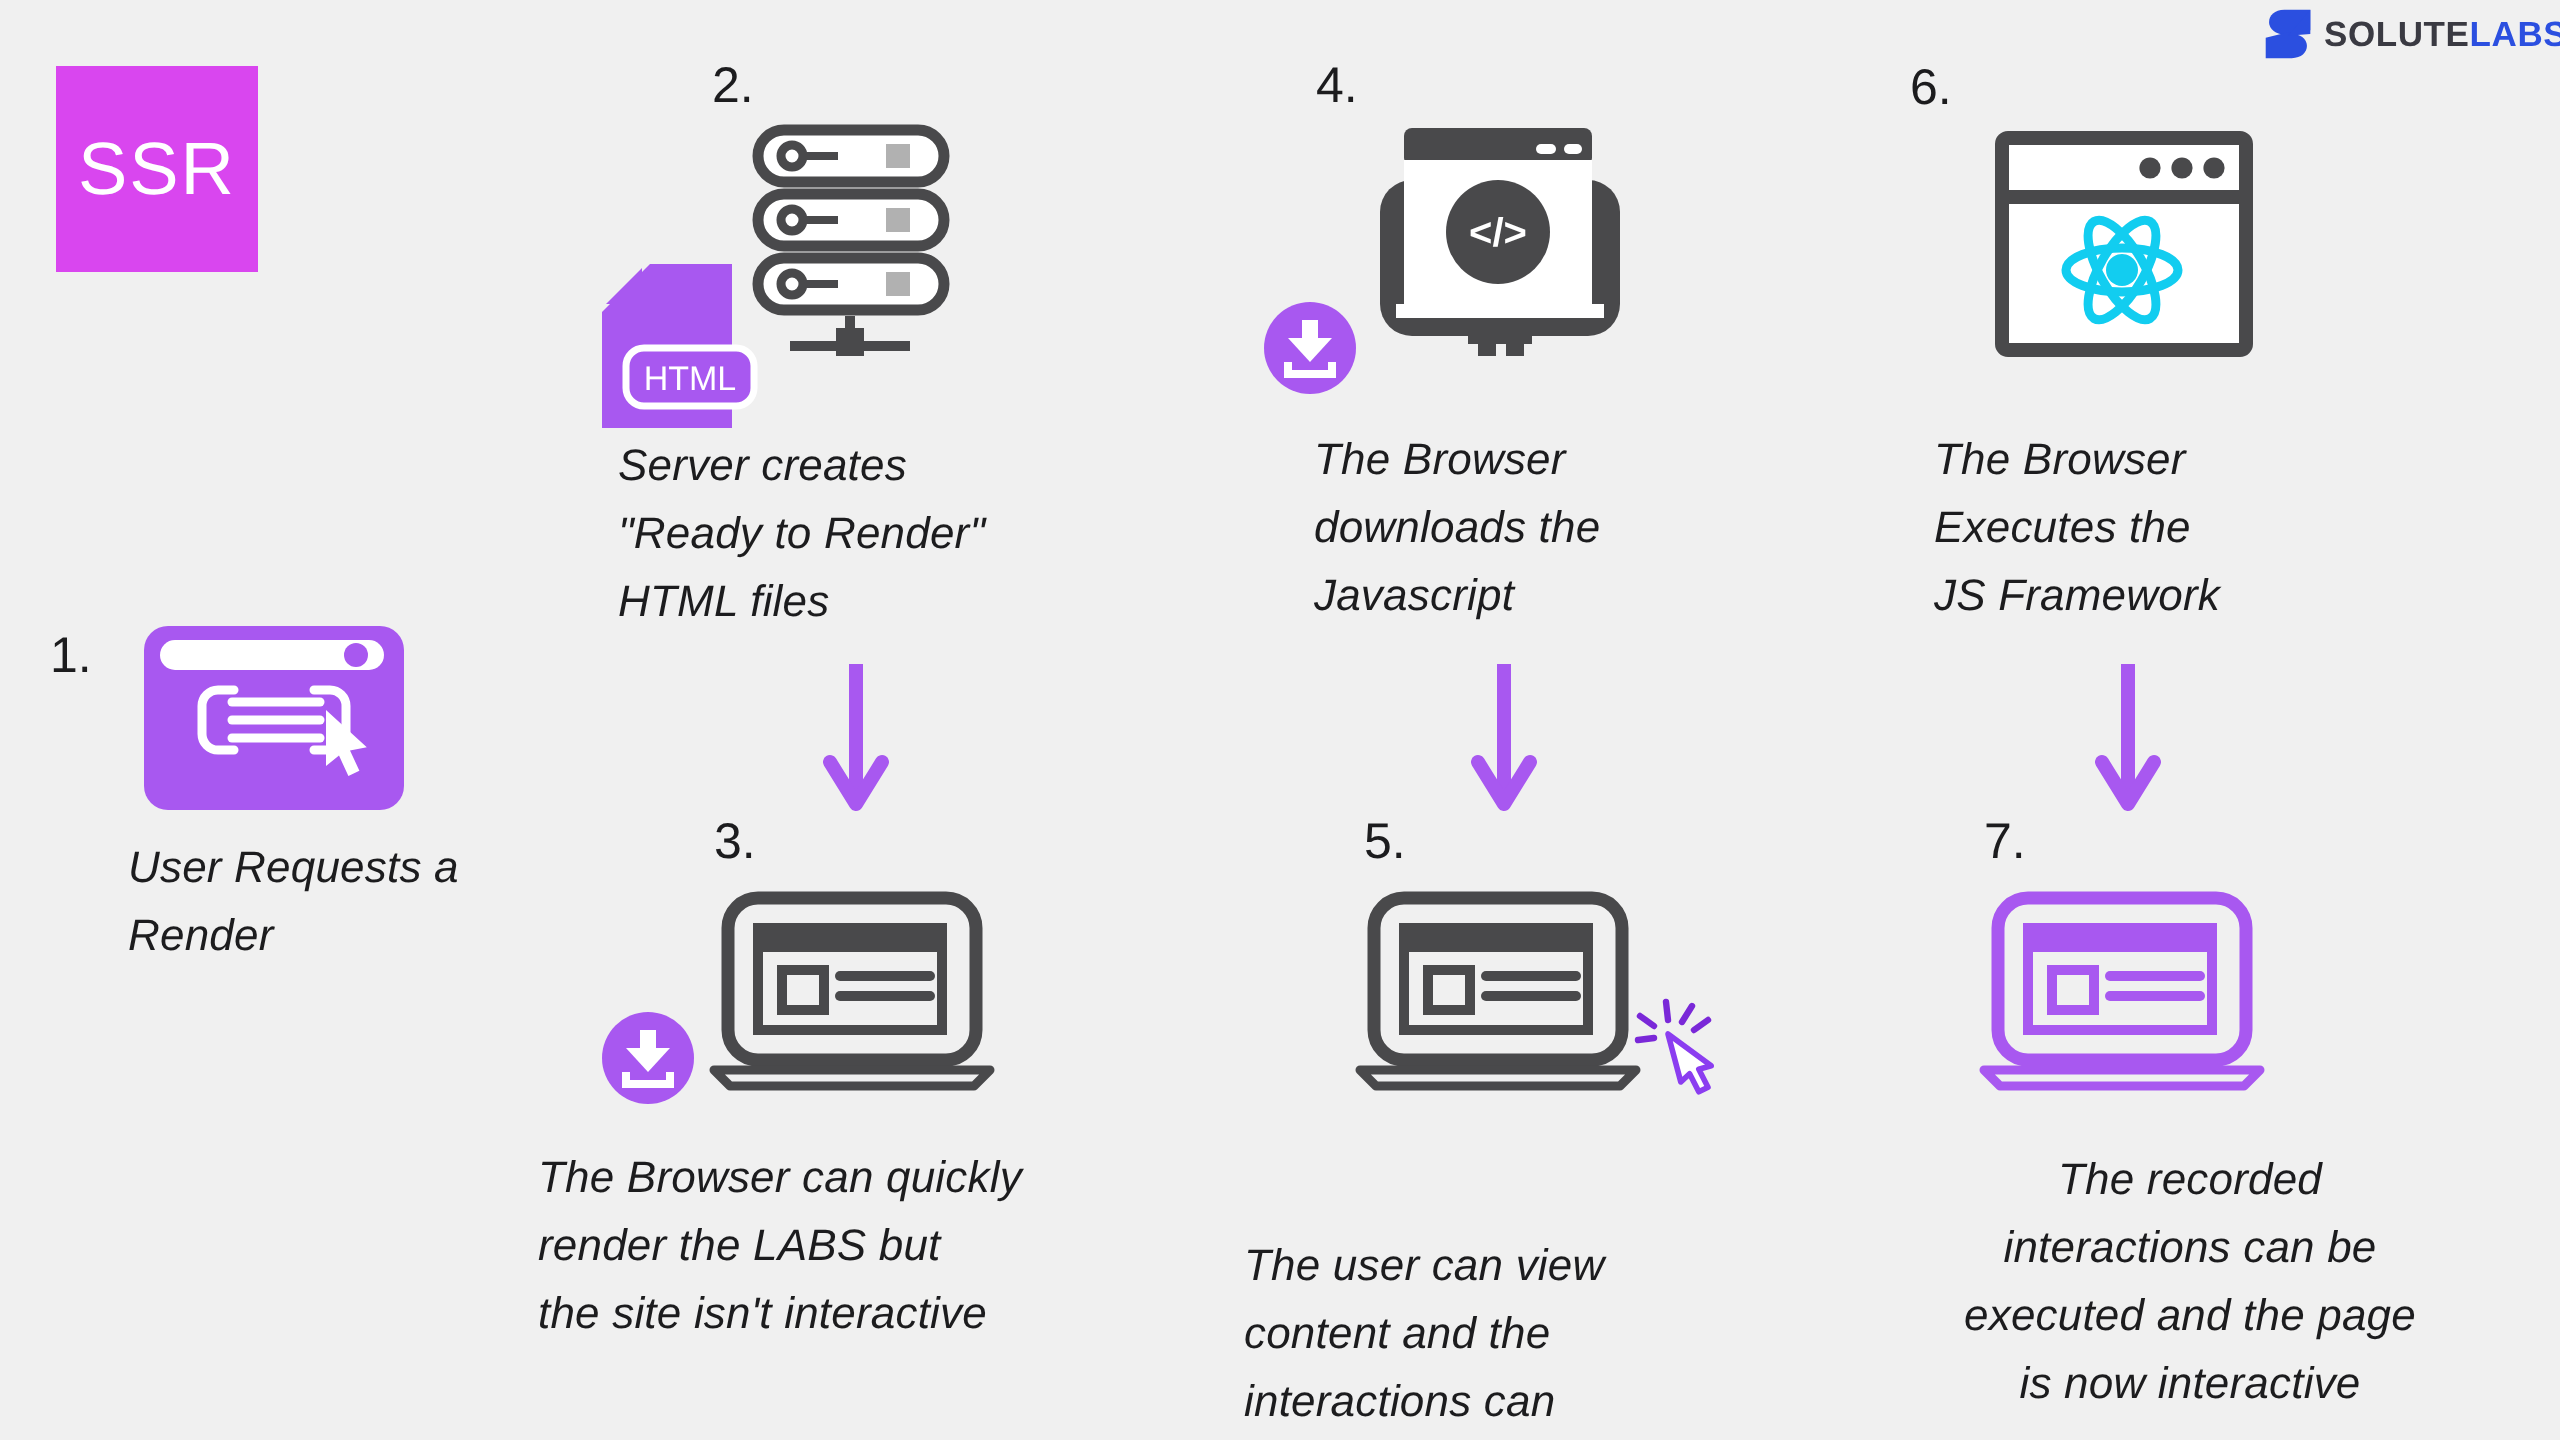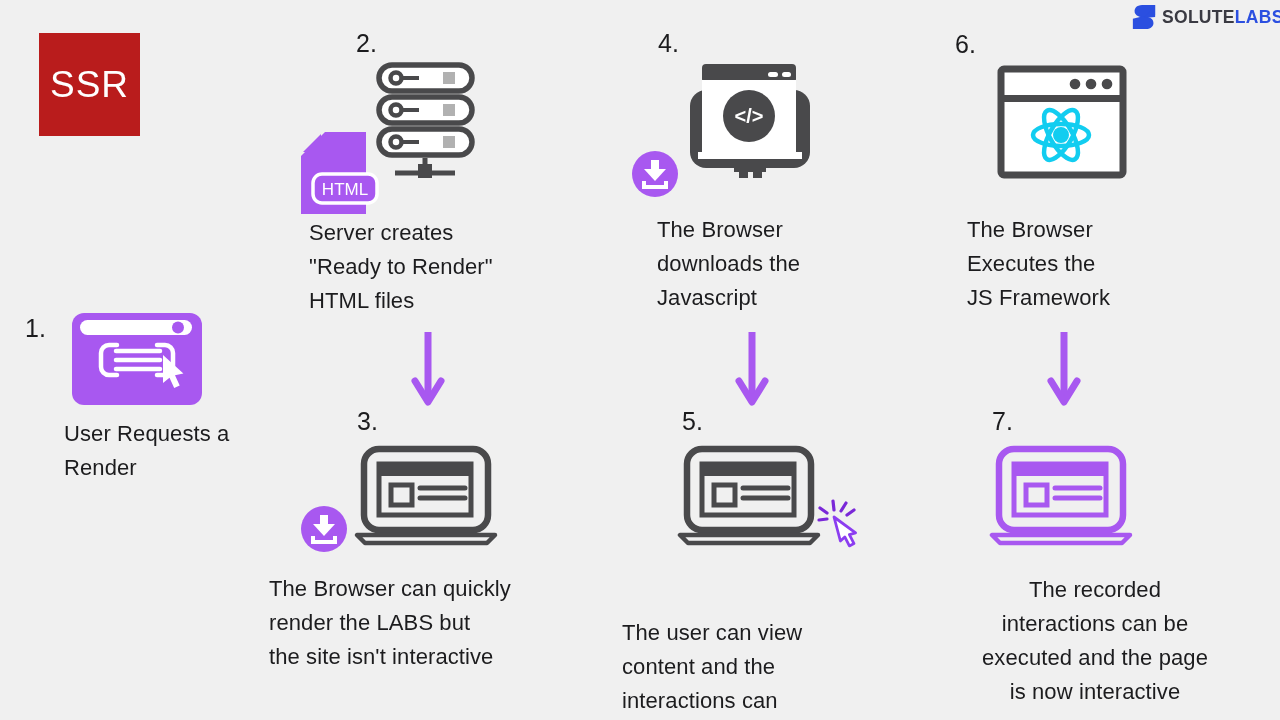--- a/index.html
+++ b/index.html
@@ -5,32 +5,32 @@
   * { margin:0; padding:0; box-sizing:border-box; }
   html,body { width:1280px; height:720px; overflow:hidden; }
   body {
     font-family:"Liberation Sans", sans-serif;
     background:#f0f0f0;
     position:relative;
     color:#1c1c1e;
   }
   .abs { position:absolute; }
   .badge {
-    left:39px; top:33px; width:101px; height:103px;
-    background:#b91c1c; color:#ffffff;
+    left:28px; top:33px; width:101px; height:103px;
+    background:#d946ef; color:#ffffff;
     display:flex; align-items:center; justify-content:center;
     font-size:37px; font-weight:400; letter-spacing:1px;
   }
   .logo { left:1131px; top:4px; display:flex; align-items:center; gap:5px; }
   .logo-text { font-size:17.5px; font-weight:700; letter-spacing:0.3px; color:#3a3a42; }
   .logo-text .blue { color:#2B4FE0; }
   .step-num { font-size:25px; font-weight:400; color:#1c1c1e; }
   .caption {
     font-size:22px; line-height:34px; white-space:pre-line;
-    color:#1c1c1e; letter-spacing:0.1px;
+    color:#1c1c1e; letter-spacing:0.1px;font-style:italic;
   }
   svg { display:block; overflow:visible; }
 </style>
 </head>
 <body>
 
 <div class="abs badge">SSR</div>
 
 <div class="abs logo">
   <svg width="26" height="26" viewBox="0 0 28 28">

